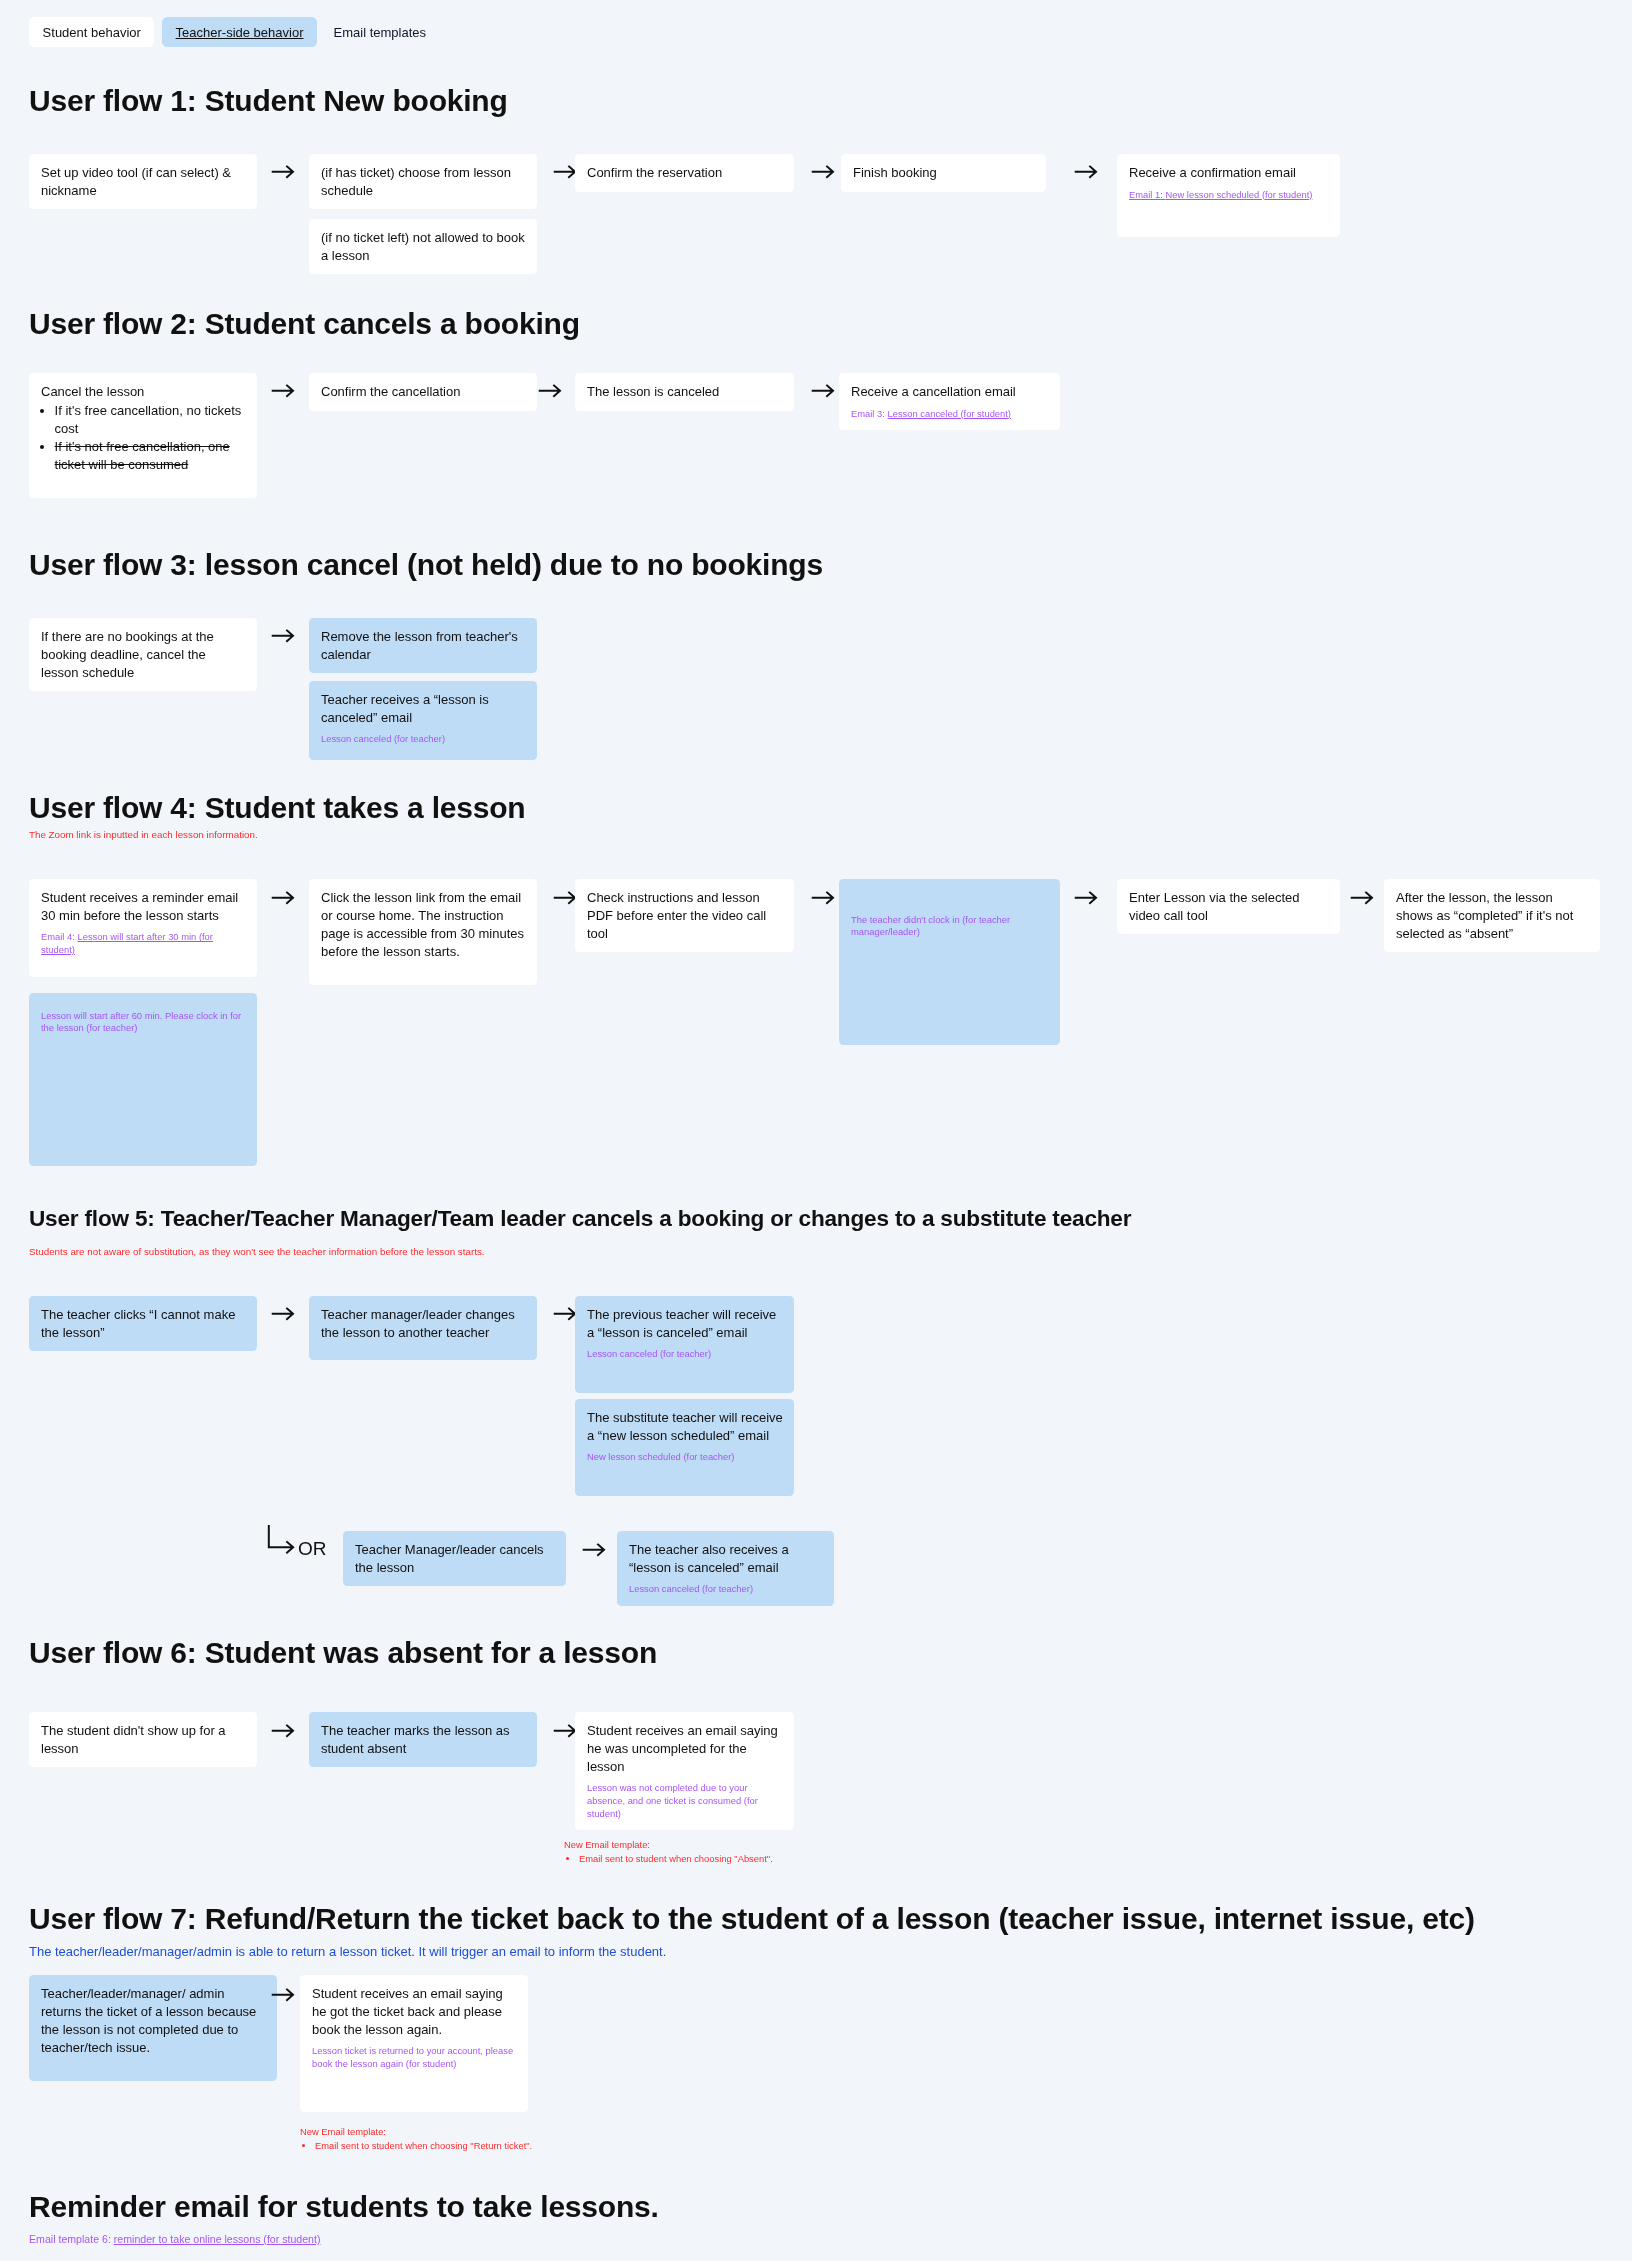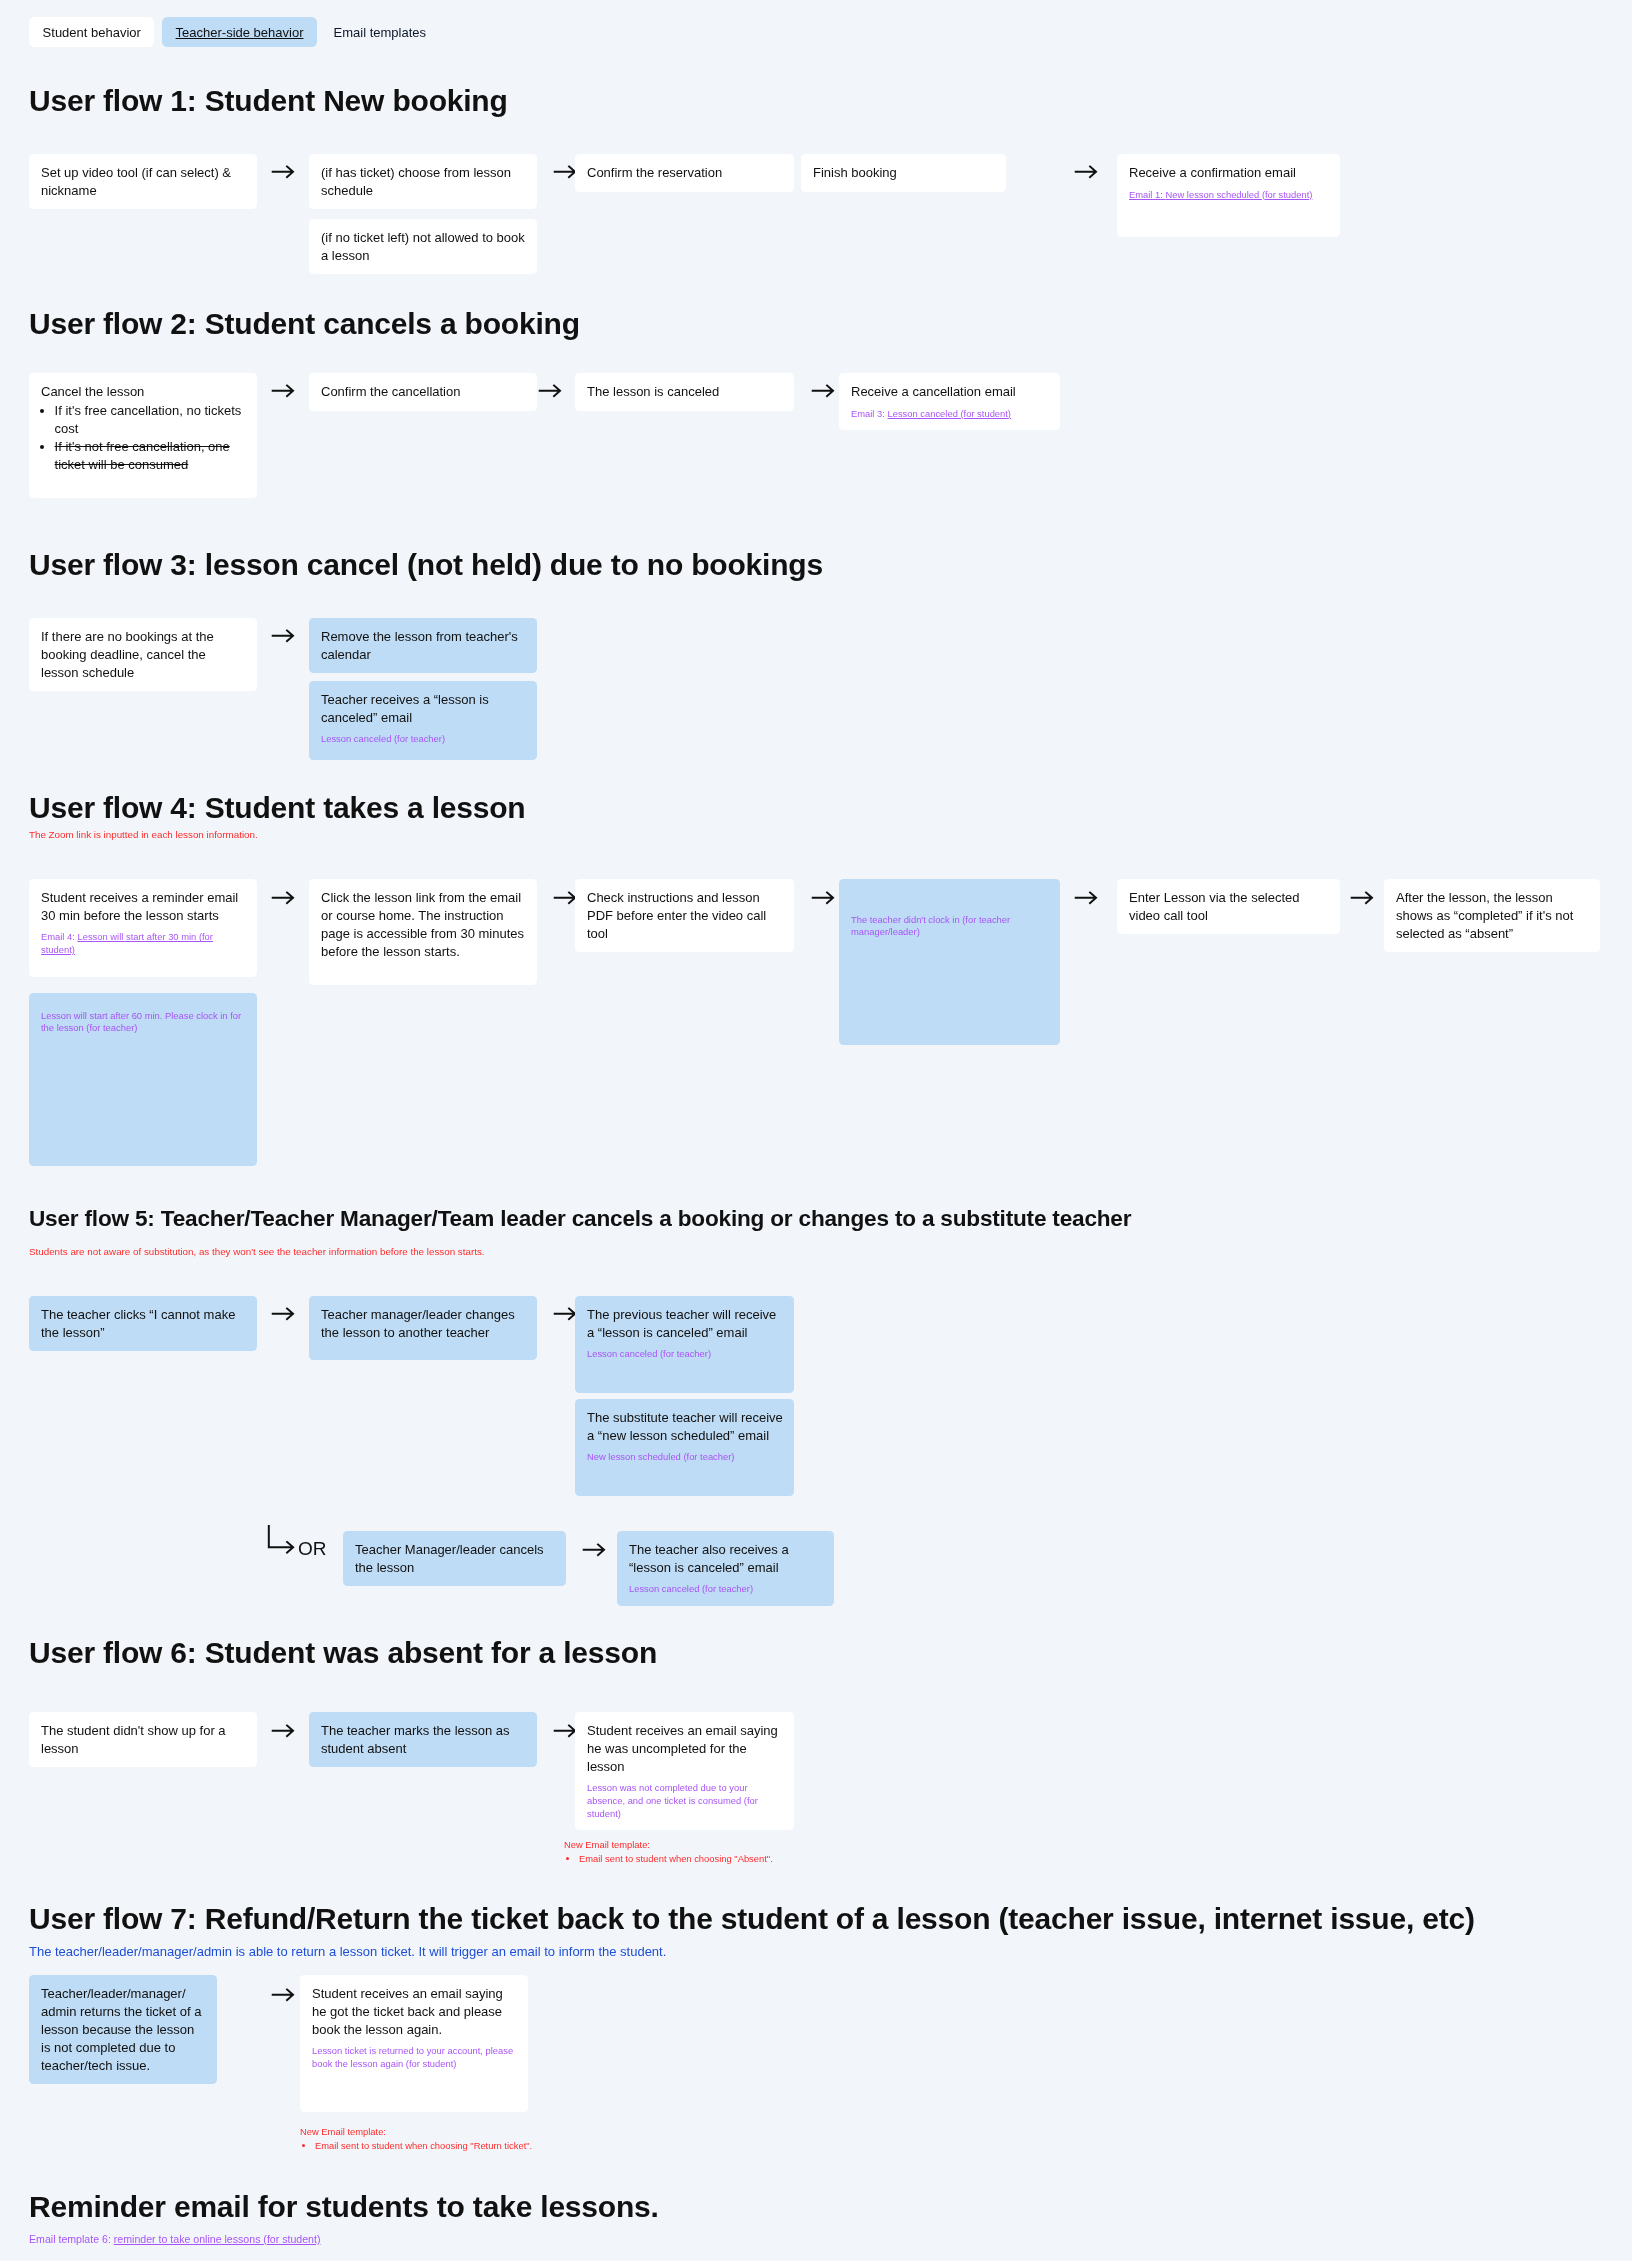--- a/index.html
+++ b/index.html
@@ -103,21 +103,21 @@
     </svg>
 </div>
 <div class="box white" style="left:575px; top:154px; width:219px; min-height:32px;">
   <span class="title">Confirm the reservation</span>
 </div>
 <div class="arrow" style="left:811px; top:162px;">
   <svg viewBox="0 0 34 26">
       <path d="M2 13 H28 M21 6 L29 13 L21 20" fill="none" stroke="currentColor" stroke-width="2.6" stroke-linecap="square"></path>
     </svg>
 </div>
-<div class="box white" style="left:801px; top:154px; width:205px; min-height:32px;">
+<div class="box white" style="left:841px; top:154px; width:205px; min-height:32px;">
   <span class="title">Finish booking</span>
 </div>
 <div class="arrow" style="left:1074px; top:162px;">
   <svg viewBox="0 0 34 26">
       <path d="M2 13 H28 M21 6 L29 13 L21 20" fill="none" stroke="currentColor" stroke-width="2.6" stroke-linecap="square"></path>
     </svg>
 </div>
 <div class="box white" style="left:1117px; top:154px; width:223px; min-height:83px;">
   <span class="title">Receive a confirmation email</span>
   <span class="sub ul"><span class="lead">Email 1: </span><span>New lesson scheduled (for student)</span></span>
@@ -300,21 +300,21 @@
 <div class="redblock" style="left:564px; top:1838px; width:317px;">
   <span class="b">New Email template:</span>
   <ul>
     <li>Email sent to student when choosing "Absent".</li>
   </ul>
 </div>
 
 <h2 class="sect-title" style="left:29px; top:1902px;">User flow 7: Refund/Return the ticket back to the student of a lesson (teacher issue, internet issue, etc)</h2>
 <div class="sect-sub" style="left:29px; top:1944px;">The teacher/leader/manager/admin is able to return a lesson ticket. It will trigger an email to inform the student.</div>
 
-<div class="box blue" style="left:29px; top:1975px; width:188px; min-height:106px;">
+<div class="box blue" style="left:29px; top:1975px; width:248px; min-height:106px;">
   <span class="title">Teacher/leader/manager/ admin returns the ticket of a lesson because the lesson is not completed due to teacher/tech issue.</span>
 </div>
 <div class="arrow" style="left:271px; top:1985px;">
   <svg viewBox="0 0 34 26">
       <path d="M2 13 H28 M21 6 L29 13 L21 20" fill="none" stroke="currentColor" stroke-width="2.6" stroke-linecap="square"></path>
     </svg>
 </div>
 <div class="box white" style="left:300px; top:1975px; width:228px; min-height:137px;">
   <span class="title">Student receives an email saying he got the ticket back and please book the lesson again.</span>
   <span class="sub">Lesson ticket is returned to your account, please book the lesson again (for student)</span>

